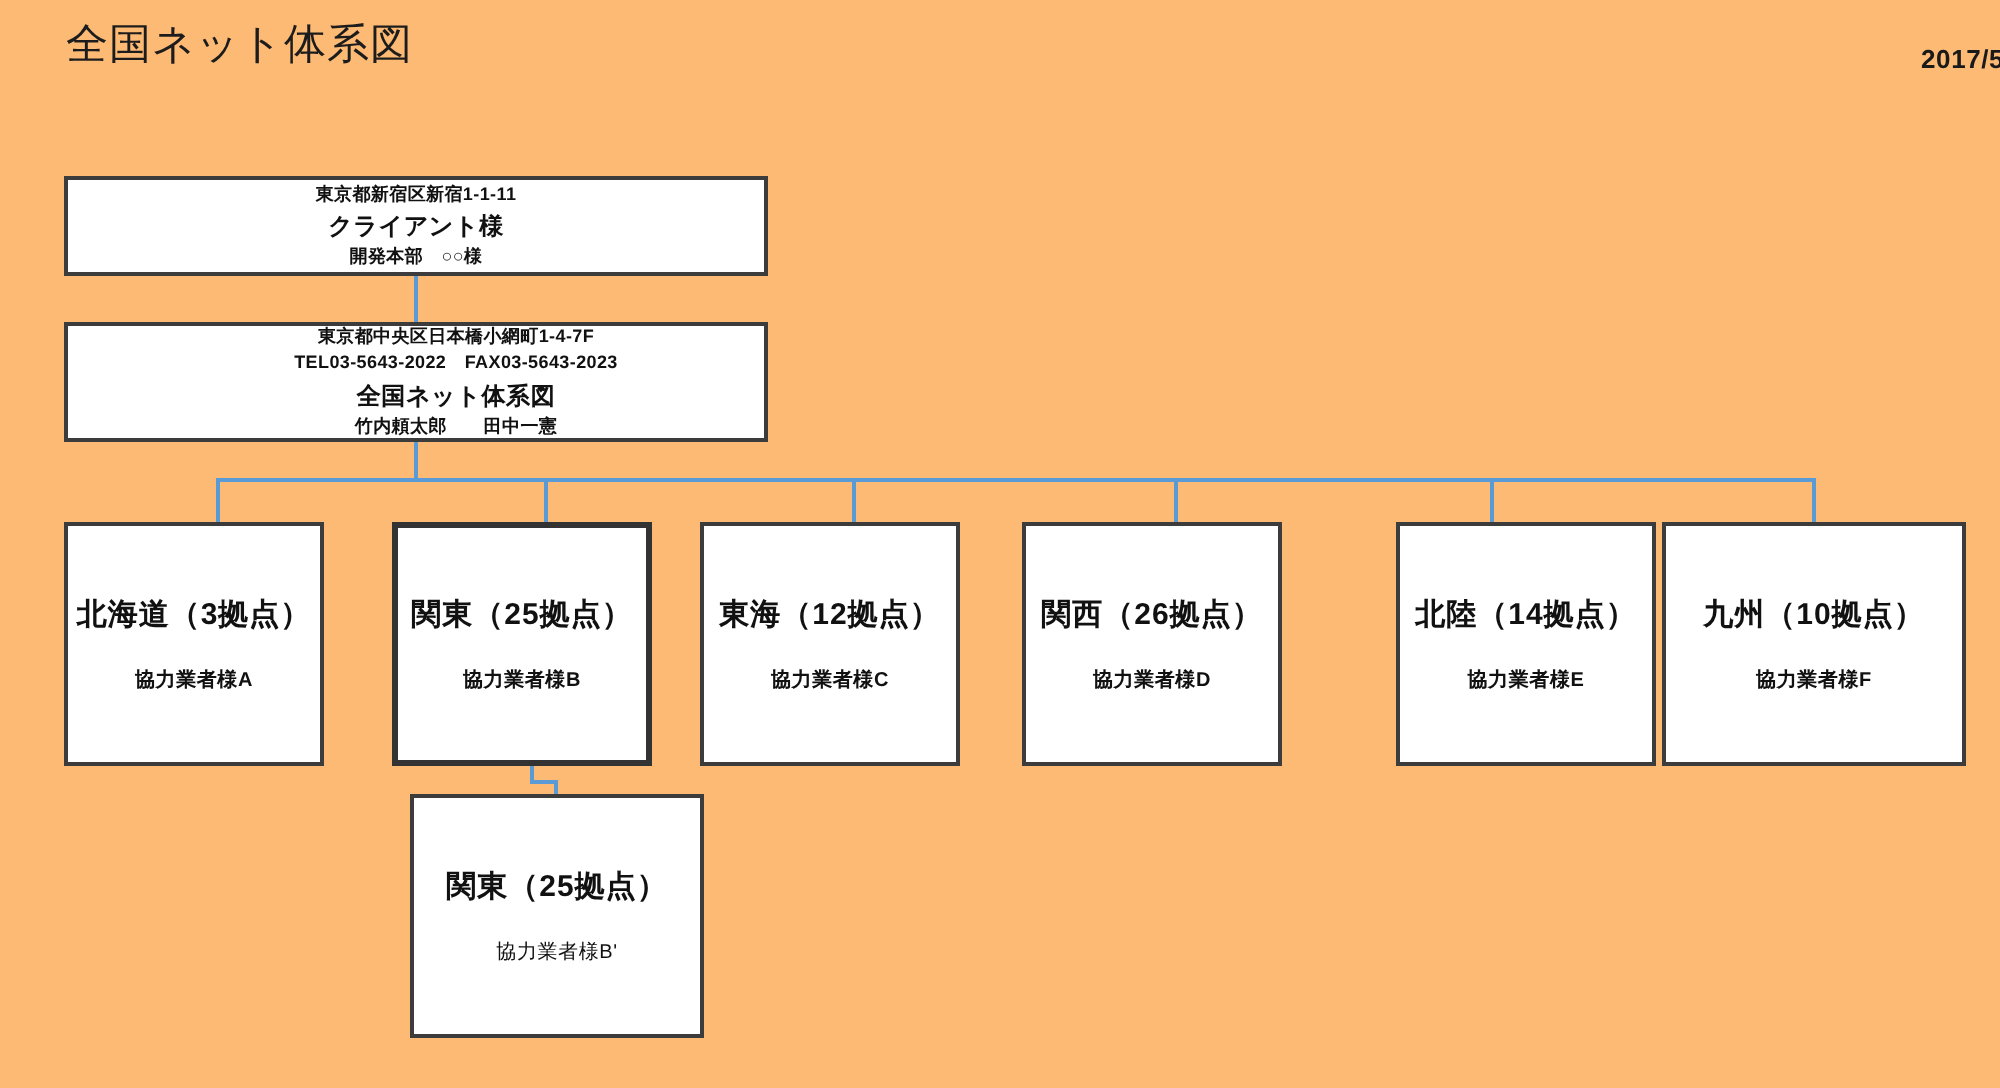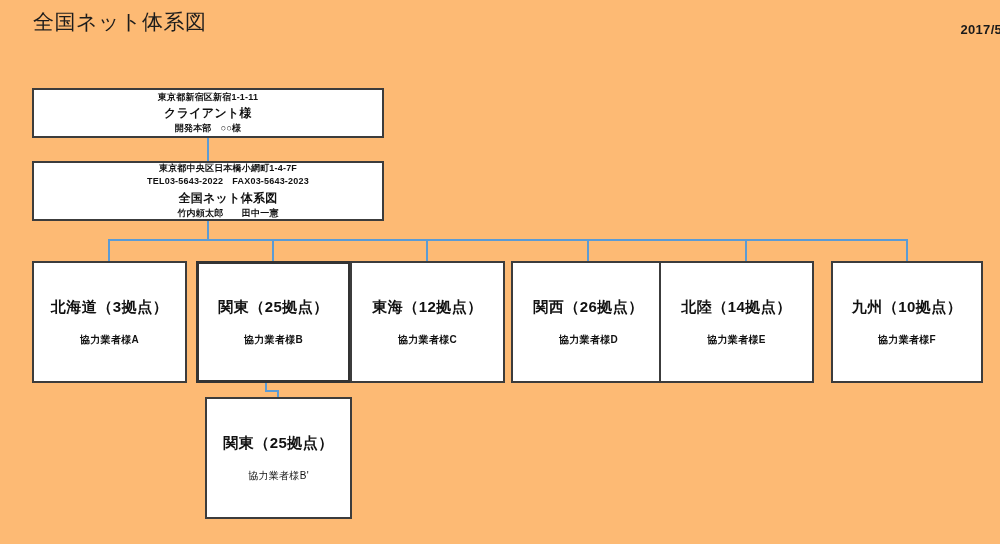--- a/index.html
+++ b/index.html
@@ -72,21 +72,21 @@
     line-height: 1.5;
     letter-spacing: 0.3px;
     white-space: nowrap;
   }
 
   #box-client { left: 32px; top: 88px; width: 352px; height: 50px; }
   #box-company { left: 32px; top: 161px; width: 352px; height: 60px; padding-left: 40px; }
 
   
   .region {
-    width: 155px;
+    width: 130px;
     height: 122px;
     top: 261px;
   }
   .region .region-title {
     font-size: 15px;
     font-weight: bold;
     color: #111111;
     letter-spacing: 0.5px;
     white-space: nowrap;
   }
@@ -95,21 +95,21 @@
     font-size: 10px;
     font-weight: bold;
     color: #111111;
     letter-spacing: 0.3px;
     white-space: nowrap;
   }
   #region-0 { left: 32px; }
   #region-1 { left: 196px; }
   #region-2 { left: 350px; }
   #region-3 { left: 511px; }
-  #region-4 { left: 659px; }
+  #region-4 { left: 698px; }
   #region-5 { left: 831px; width: 152px; align-items: center; }
 
   
   #box-sub {
     left: 205px;
     top: 397px;
     width: 147px;
     height: 122px;
   }
   #box-sub .region-title {

